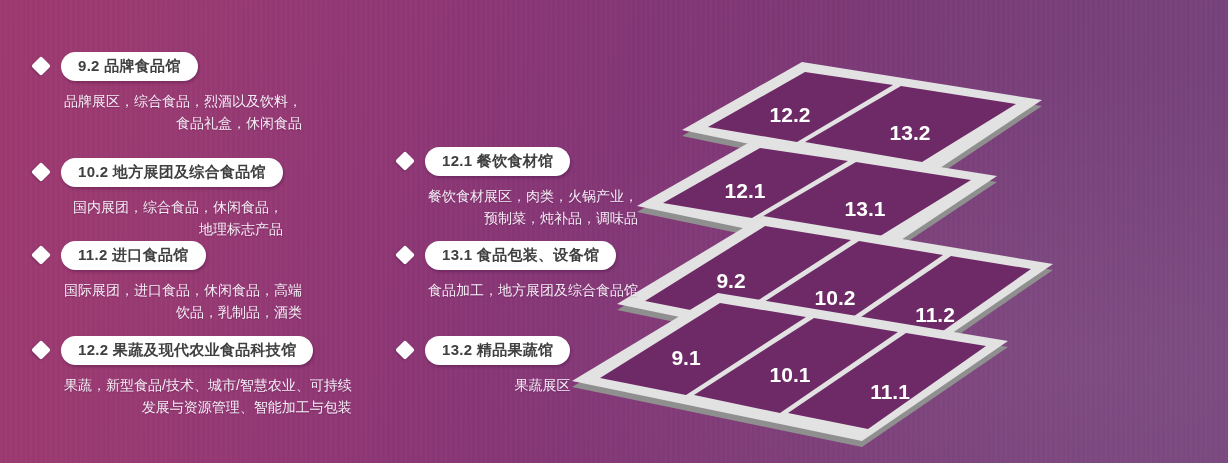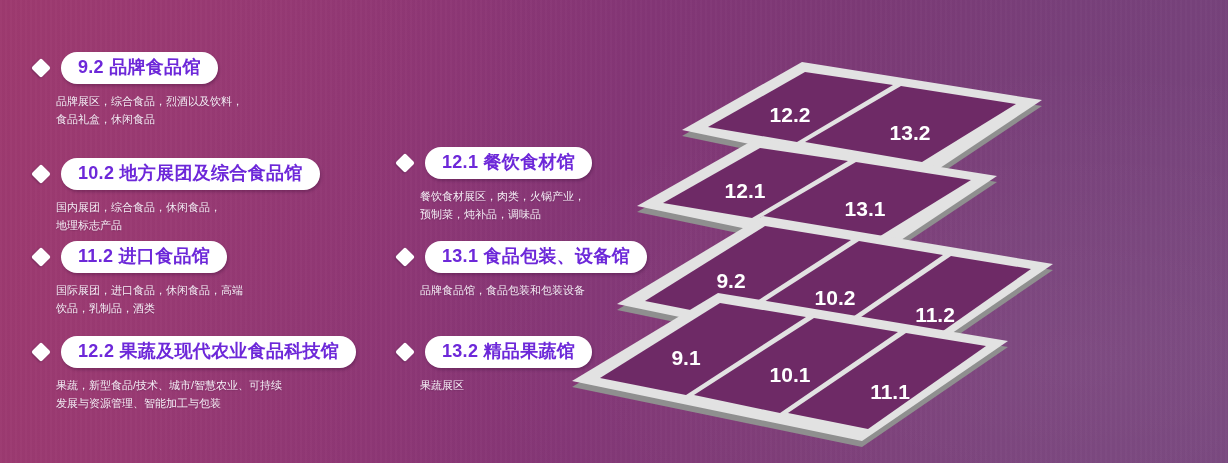--- a/index.html
+++ b/index.html
@@ -75,36 +75,37 @@
     border-radius: 2px;
     flex: 0 0 auto;
     box-shadow: 0 1px 2px rgba(40,8,45,0.35);
   }
 
   .pill {
     margin-left: 13px;
     background: #ffffff;
     border-radius: 22px;
     padding: 5px 17px 6px 17px;
-    color: #6d28d9;
-    font-size: 18px;
+    color: #404040;
+    font-size: 15px;
     font-weight: bold;
     line-height: 1.18;
     letter-spacing: .3px;
     white-space: nowrap;
     box-shadow: 1px 2px 3px rgba(45,10,50,0.30);
   }
 
   .desc {
-    margin: 9px 0 0 22px;
+    margin: 9px 0 0 30px;
     color: #f6eef6;
-    font-size: 11px;
+    font-size: 14px;
     line-height: 1.62;
     white-space: pre-line;
     text-shadow: 0 1px 1px rgba(50,12,55,0.25);
+    text-align: right;
   }
 
   
   .diagram {
     position: absolute;
     right: 0; top: 8px;
     width: 560px;
     height: 463px;
     z-index: 2;
   }
@@ -180,21 +181,21 @@
         </div>
         <div class="desc">餐饮食材展区，肉类，火锅产业，
 预制菜，炖补品，调味品</div>
       </div>
 
       <div class="entry" style="top:241px;">
         <div class="row">
           <span class="diamond"></span>
           <span class="pill">13.1 食品包装、设备馆</span>
         </div>
-        <div class="desc">品牌食品馆，食品包装和包装设备</div>
+        <div class="desc">食品加工，地方展团及综合食品馆</div>
       </div>
 
       <div class="entry" style="top:336px;">
         <div class="row">
           <span class="diamond"></span>
           <span class="pill">13.2 精品果蔬馆</span>
         </div>
         <div class="desc">果蔬展区</div>
       </div>
 

